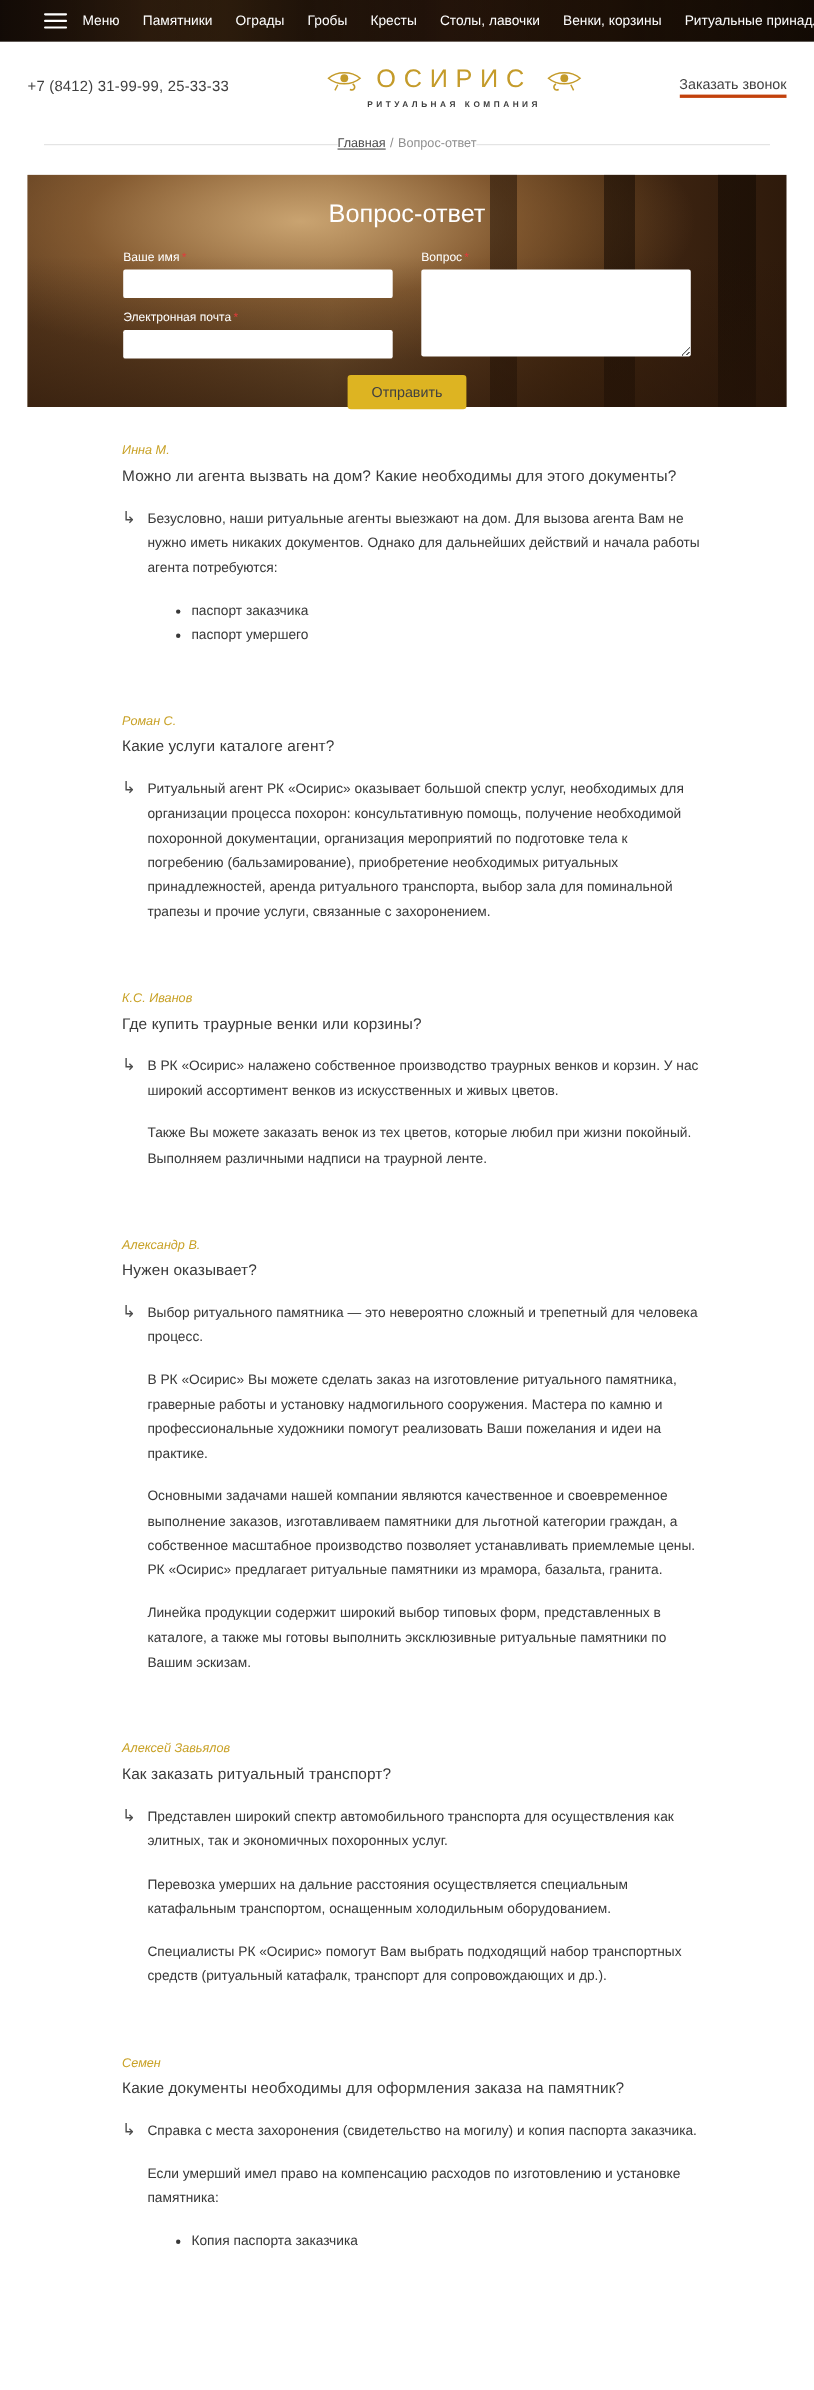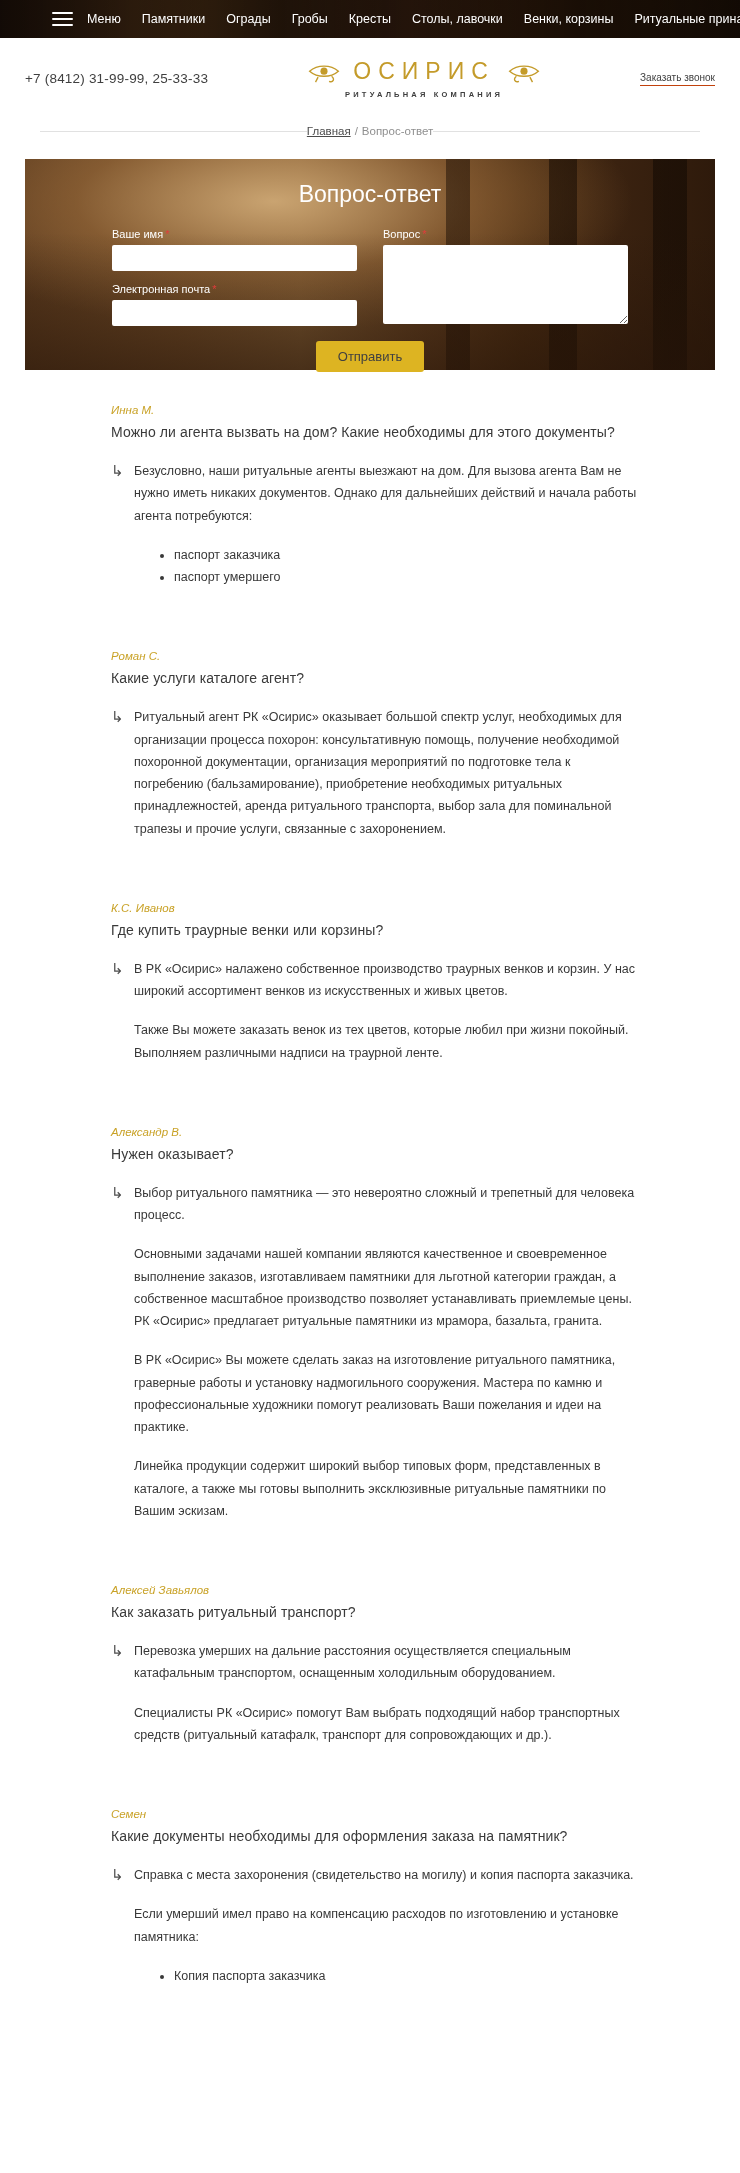--- a/index.html
+++ b/index.html
@@ -8,21 +8,21 @@
     width:740px; margin:0 auto;
     font-family:"Liberation Sans", sans-serif;
     color:#3b3b3b;
     -webkit-font-smoothing:antialiased;
   }
   .page { width:740px; }
 
   
   .topnav {
     height:38px; display:flex; align-items:center;
-    padding:0 25px 0 52px;
+    padding:0 25px 0 40px;
     background:
       linear-gradient(90deg, rgba(0,0,0,.35), rgba(0,0,0,0) 18%, rgba(0,0,0,.3) 38%, rgba(0,0,0,0) 55%, rgba(0,0,0,.4) 78%, rgba(0,0,0,.15)),
       linear-gradient(90deg,#1c1009 0%, #33200e 28%, #22130a 52%, #2b1809 76%, #150c05 100%);
   }
   .burger { display:inline-flex; flex-direction:column; gap:4px; margin-right:14px; cursor:pointer; }
   .burger i { display:block; width:21px; height:2px; background:#fff; border-radius:1px; }
   .nav-items { display:flex; align-items:center; gap:21px; flex:1; justify-content:space-between; }
   .nav-item {
     color:#ffffff; font-size:12.5px; text-decoration:none; cursor:pointer; white-space:nowrap;
   }
@@ -33,22 +33,22 @@
     display:flex; align-items:center; justify-content:space-between;
   }
   .header-phone { font-size:13.5px; color:#3f3f3f; letter-spacing:.2px; }
   .logo { text-align:center; }
   .logo-row { display:flex; align-items:center; justify-content:space-between; gap:12px; }
   .logo-title { color:#c49b2a; font-size:23px; letter-spacing:7px; font-weight:400; }
   .eye-icon svg { display:block; }
   .eye-flip { transform:scaleX(-1); }
   .logo-subtitle { margin-top:5px; font-size:7.5px; letter-spacing:3.2px; color:#3d3d3d; font-weight:bold; }
   .callback {
-    font-size:10px; color:#3f3f3f; text-decoration:none; cursor:pointer;
-    border-bottom:1px solid #c2410c; padding-bottom:2px;
+    font-size:13px; color:#3f3f3f; text-decoration:none; cursor:pointer;
+    border-bottom:3px solid #c2410c; padding-bottom:2px;
   }
 
   
   .breadcrumb-row { display:flex; align-items:center; padding:14px 40px 12px; }
   .bc-line { flex:1; height:1px; background:#e1e1e1; }
   .breadcrumb { font-size:11.5px; white-space:nowrap; }
   .bc-home { color:#4a4a4a; text-decoration:underline; cursor:pointer; }
   .bc-sep { color:#8f8f8f; margin:0 4px; }
   .bc-current { color:#8f8f8f; }
 
@@ -208,33 +208,34 @@
           </div>
         </div>
       </article>
       <article class="faq-item">
         <div class="faq-author">Александр В.</div>
         <h2 class="faq-question">Нужен оказывает?</h2>
         <div class="faq-answer">
           <span class="answer-arrow">↳</span>
           <div class="answer-body">
             <p class="answer-para">Выбор ритуального памятника — это невероятно сложный и трепетный для человека процесс.</p>
+            <p class="answer-para">В РК «Осирис» Вы можете сделать заказ на изготовление ритуального памятника, граверные работы и установку надмогильного сооружения. Мастера по камню и профессиональные художники помогут реализовать Ваши пожелания и идеи на практике.</p>
             <p class="answer-para">Основными задачами нашей компании являются качественное и своевременное выполнение заказов, изготавливаем памятники для льготной категории граждан, а собственное масштабное производство позволяет устанавливать приемлемые цены.
 РК «Осирис» предлагает ритуальные памятники из мрамора, базальта, гранита.</p>
-            <p class="answer-para">В РК «Осирис» Вы можете сделать заказ на изготовление ритуального памятника, граверные работы и установку надмогильного сооружения. Мастера по камню и профессиональные художники помогут реализовать Ваши пожелания и идеи на практике.</p>
             <p class="answer-para">Линейка продукции содержит широкий выбор типовых форм, представленных в каталоге, а также мы готовы выполнить эксклюзивные ритуальные памятники по Вашим эскизам.</p>
           </div>
         </div>
       </article>
       <article class="faq-item">
         <div class="faq-author">Алексей Завьялов</div>
         <h2 class="faq-question">Как заказать ритуальный транспорт?</h2>
         <div class="faq-answer">
           <span class="answer-arrow">↳</span>
           <div class="answer-body">
+            <p class="answer-para">Представлен широкий спектр автомобильного транспорта для осуществления как элитных, так и экономичных похоронных услуг.</p>
             <p class="answer-para">Перевозка умерших на дальние расстояния осуществляется специальным катафальным транспортом, оснащенным холодильным оборудованием.</p>
             <p class="answer-para">Специалисты РК «Осирис» помогут Вам выбрать подходящий набор транспортных средств (ритуальный катафалк, транспорт для сопровождающих и др.).</p>
           </div>
         </div>
       </article>
       <article class="faq-item">
         <div class="faq-author">Семен</div>
         <h2 class="faq-question">Какие документы необходимы для оформления заказа на памятник?</h2>
         <div class="faq-answer">
           <span class="answer-arrow">↳</span>

